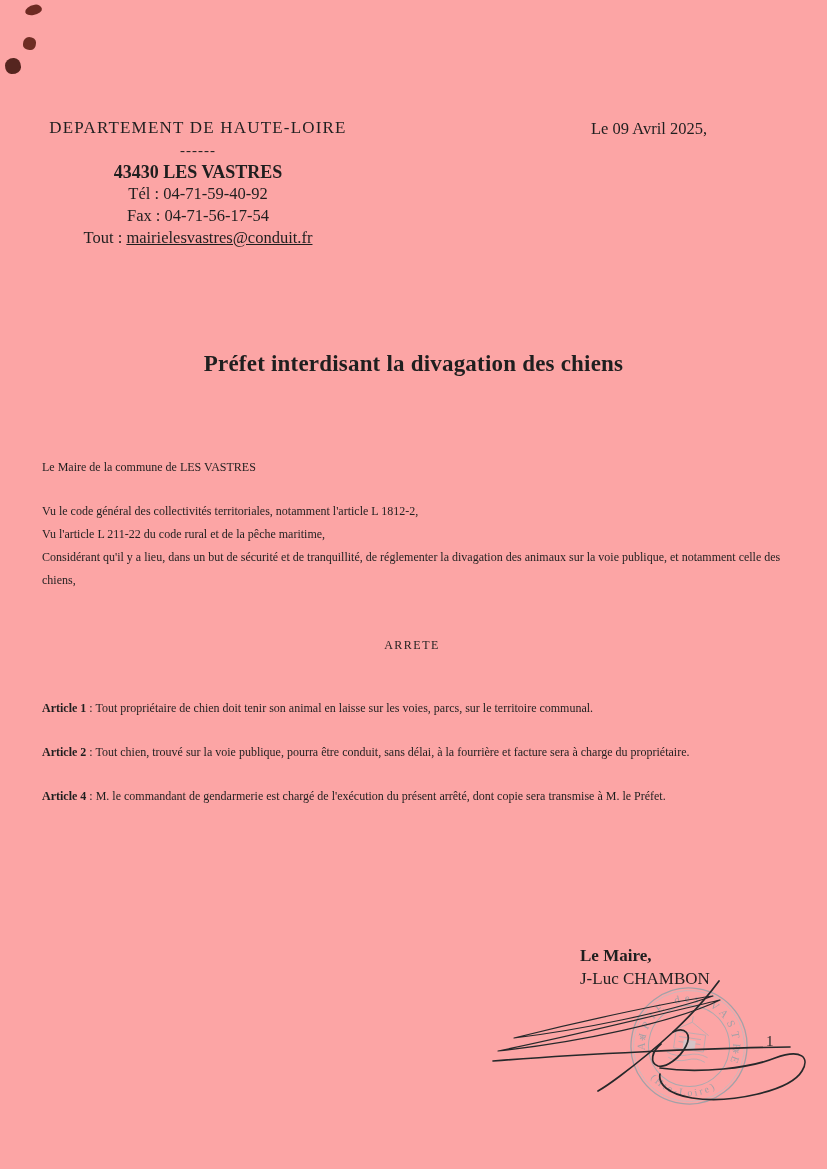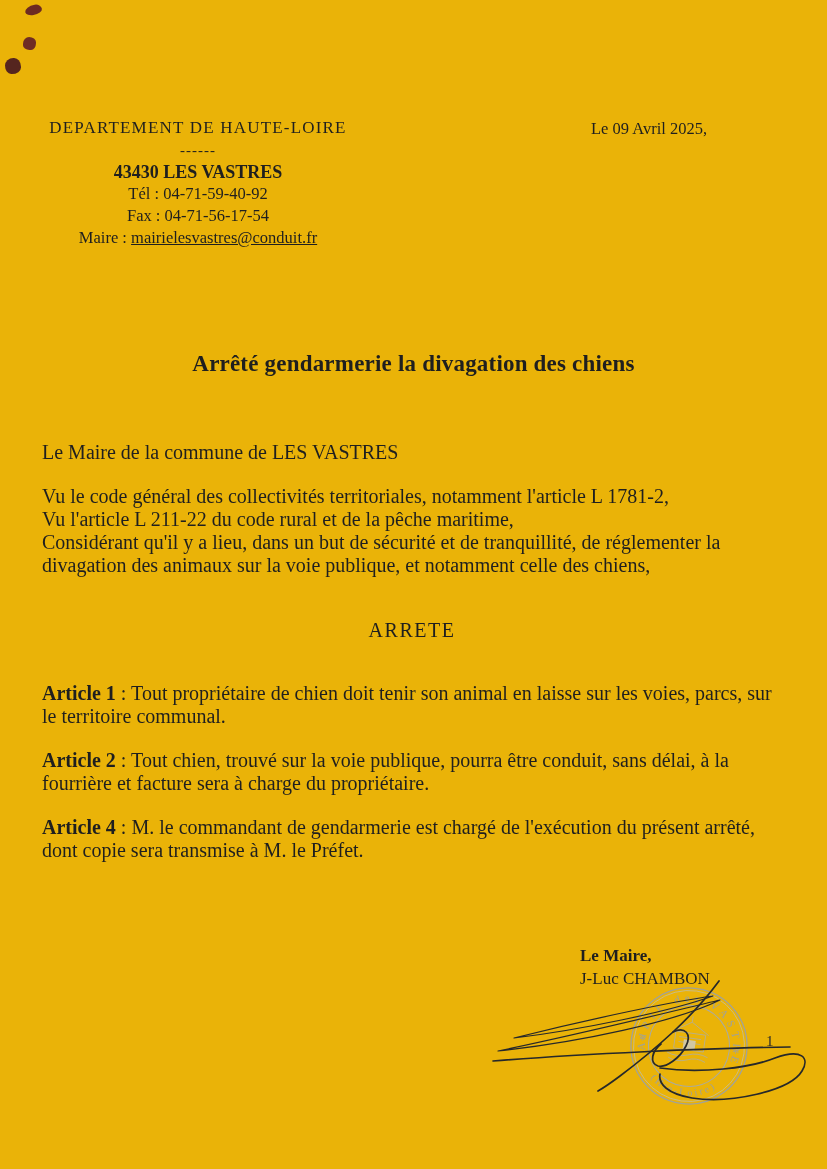--- a/index.html
+++ b/index.html
@@ -1,17 +1,17 @@
 <!DOCTYPE html>
 <html><head>
 <meta charset="utf-8">
 <style>
   html,body{margin:0;padding:0;background:#ffffff;}
   .page{
-    position:relative;width:827px;height:1169px;background:#eab308;
+    position:relative;width:827px;height:1169px;background:#fca5a5;
     font-family:"Liberation Serif","DejaVu Serif",serif;color:#1f1f1f;overflow:hidden;
   }
   
   .speck{position:absolute;}
   .speck-1{left:25px;top:5px;width:17px;height:10px;background:#6d2a22;
     border-radius:62% 38% 55% 45%/58% 52% 48% 42%;transform:rotate(-10deg);}
   .speck-2{left:23px;top:37px;width:13px;height:13px;background:#6f2d24;
     border-radius:52% 58% 42% 55%/55% 45% 60% 40%;}
   .speck-3{left:5px;top:58px;width:16px;height:16px;background:#55251f;
     border-radius:55% 45% 60% 40%/50% 58% 42% 55%;}
@@ -21,21 +21,21 @@
   .dept{font-size:17px;letter-spacing:1.2px;white-space:nowrap;}
   .dashes{font-size:15px;letter-spacing:1px;}
   .office,.city{font-weight:bold;font-size:18px;}
   .mail-addr{text-decoration:underline;}
 
   .date-line{position:absolute;left:591px;top:119px;font-size:16.5px;}
 
   .doc-title{position:absolute;left:0;top:351px;width:100%;margin:0;text-align:center;
     font-size:23px;font-weight:bold;letter-spacing:0.2px;}
 
-  .body-text{position:absolute;left:42px;top:441px;width:740px;font-size:20px;line-height:23px;}
+  .body-text{position:absolute;left:42px;top:456px;width:740px;font-size:12px;line-height:23px;}
   .body-text p{margin:0 0 21px 0;}
   .recitals{margin:0;}
   .arrete{margin:42px 0 40px 0;text-align:center;letter-spacing:1.5px;}
   .art-label{font-weight:bold;}
 
   .sig-block{position:absolute;left:580px;top:944px;font-size:17px;line-height:23px;}
   .sig-title{font-weight:bold;}
 
   .sig-art{position:absolute;left:430px;top:956px;width:400px;height:175px;}
   .stamp-text{fill:#99a0a7;font-family:"Liberation Serif",serif;}
@@ -51,31 +51,31 @@
   <div class="speck speck-1"></div>
   <div class="speck speck-2"></div>
   <div class="speck speck-3"></div>
 
   <div class="header-left">
     <div class="dept">DEPARTEMENT DE HAUTE-LOIRE</div>
     <div class="dashes">------</div>
     <div class="city">43430 LES VASTRES</div>
     <div class="tel">Tél : 04-71-59-40-92</div>
     <div class="fax">Fax : 04-71-56-17-54</div>
-    <div class="mail"><span>Maire : </span><span class="mail-addr">mairielesvastres@conduit.fr</span></div>
+    <div class="mail"><span>Tout : </span><span class="mail-addr">mairielesvastres@conduit.fr</span></div>
   </div>
 
   <div class="date-line">Le 09 Avril 2025,</div>
 
-  <h1 class="doc-title">Arrêté gendarmerie la divagation des chiens</h1>
+  <h1 class="doc-title">Préfet interdisant la divagation des chiens</h1>
 
   <div class="body-text">
     <p class="intro">Le Maire de la commune de LES VASTRES</p>
     <div class="recitals">
-      <div>Vu le code général des collectivités territoriales, notamment l'article L 1781-2,</div>
+      <div>Vu le code général des collectivités territoriales, notamment l'article L 1812-2,</div>
       <div>Vu l'article L 211-22 du code rural et de la pêche maritime,</div>
       <div>Considérant qu'il y a lieu, dans un but de sécurité et de tranquillité, de réglementer la divagation des animaux sur la voie publique, et notamment celle des chiens,</div>
     </div>
     <div class="arrete">ARRETE</div>
     <p class="article"><span class="art-label">Article 1</span><span> : Tout propriétaire de chien doit tenir son animal en laisse sur les voies, parcs, sur le territoire communal.</span></p>
     <p class="article"><span class="art-label">Article 2</span><span> : Tout chien, trouvé sur la voie publique, pourra être conduit, sans délai, à la fourrière et facture sera à charge du propriétaire.</span></p>
     <p class="article"><span class="art-label">Article 4</span><span> : M. le commandant de gendarmerie est chargé de l'exécution du présent arrêté, dont copie sera transmise à M. le Préfet.</span></p>
   </div>
 
   <div class="sig-block">

